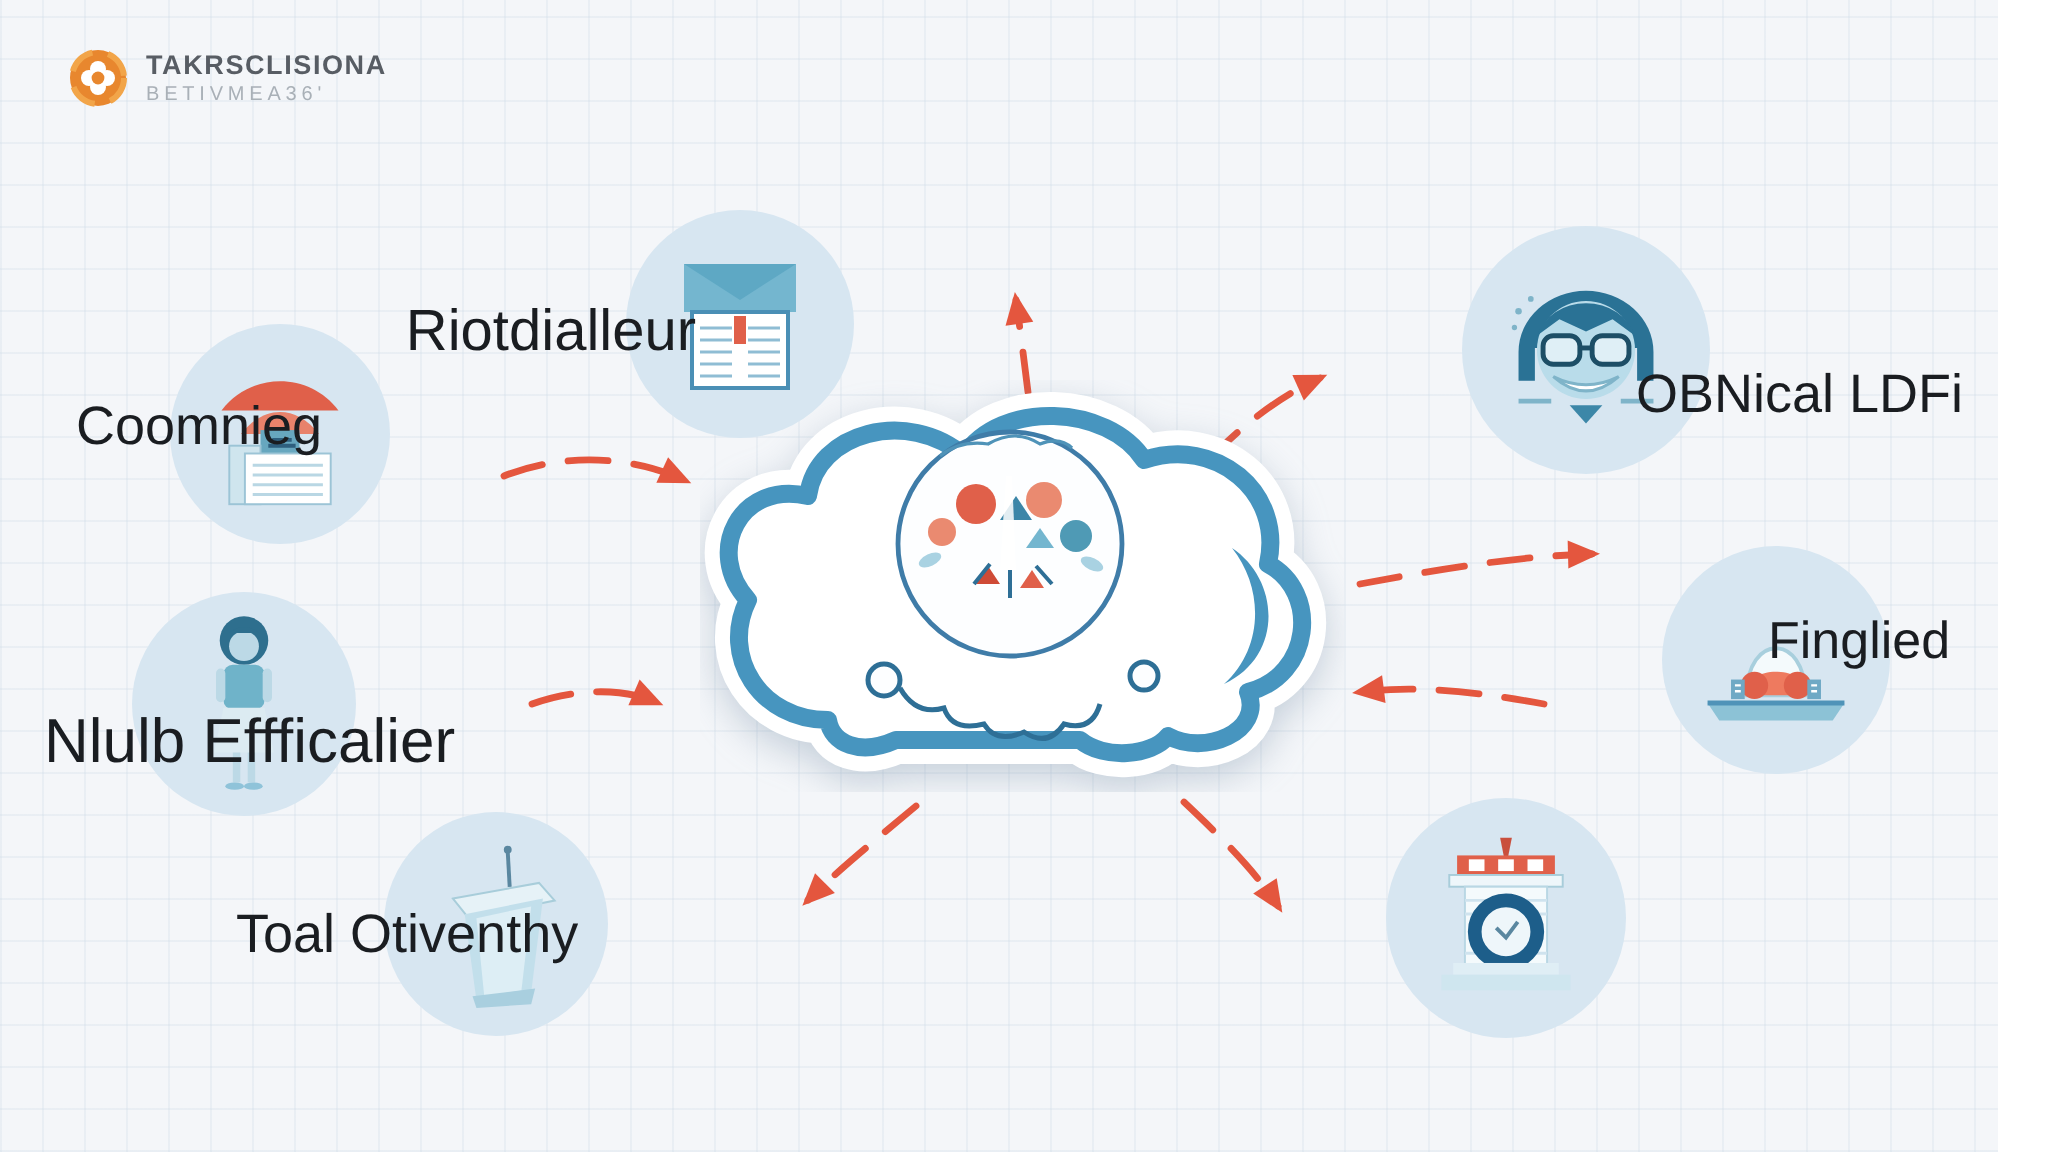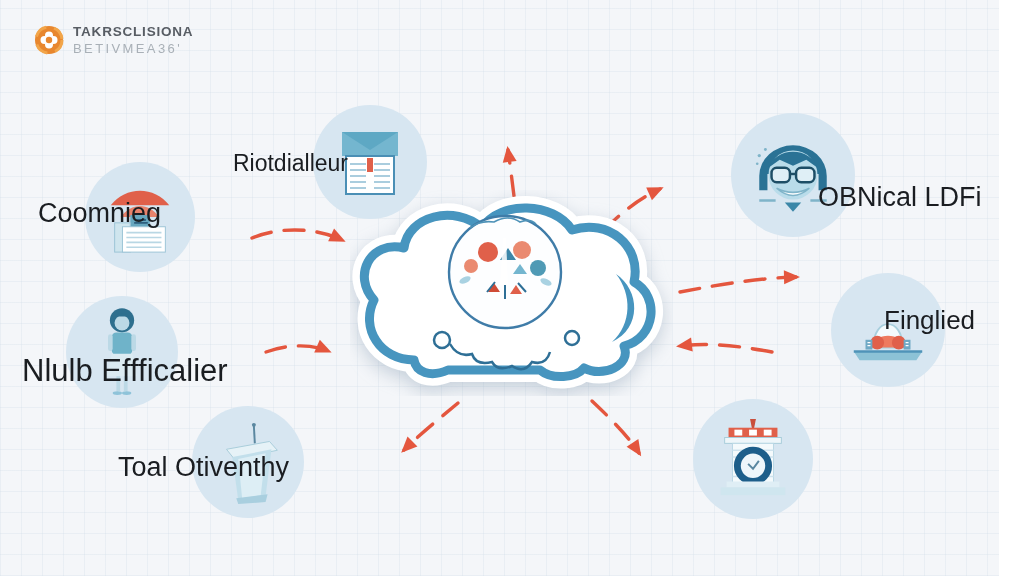--- a/index.html
+++ b/index.html
@@ -8,21 +8,21 @@
     position:relative; width:999px; height:576px; overflow:hidden;
     background-color:#f4f6f9;
     background-image:
       repeating-linear-gradient(0deg, rgba(205,218,230,.28) 0 1px, transparent 1px 21px),
       repeating-linear-gradient(90deg, rgba(205,218,230,.28) 0 1px, transparent 1px 21px);
   }
   
   .logo-wrap{ position:absolute; left:34px; top:24px; display:flex; align-items:center; gap:9px; }
   .logo-badge{ width:30px; height:30px; }
   .logo-text .name{ font-size:13.5px; font-weight:700; color:#585d64; letter-spacing:.8px; }
-  .logo-text .tag{ font-size:13px; color:#a9b0b7; letter-spacing:2.4px; margin-top:2px; }
+  .logo-text .tag{ font-size:10px; color:#a9b0b7; letter-spacing:2.4px; margin-top:2px; }
   .page-title{
     position:absolute; left:0; top:22px; width:100%; text-align:center;
     font-size:29px; font-weight:700; color:#15181c; letter-spacing:.3px;
   }
   
   .node-circle{ position:absolute; border-radius:50%; background:#d7e6f1;
     display:flex; align-items:center; justify-content:center; }
   .node-label{ position:absolute; color:#1a1d21; font-weight:500; white-space:nowrap; z-index:5; }
   
   .overlay{ position:absolute; left:0; top:0; pointer-events:none; }
@@ -109,21 +109,21 @@
       <path d="M12,10 h56 v24 h-56 z" fill="#74b6cf"></path>
       <path d="M12,10 L40,28 L68,10 Z" fill="#5ea8c4"></path>
       <path d="M16,34 h48 v38 h-48 z" fill="#ffffff" stroke="#4a8fb5" stroke-width="2" rx="3"></path>
       <g stroke="#8fbdd4" stroke-width="1.4">
         <path d="M20,42 h16 M20,48 h16 M20,54 h16 M20,60 h16 M20,66 h16"></path>
         <path d="M44,42 h16 M44,48 h16 M44,54 h16 M44,60 h16 M44,66 h16"></path>
       </g>
       <rect x="37" y="36" width="6" height="14" fill="#e0604a"></rect>
     </svg>
   </div>
-  <div class="node-label" style="left:200px; top:150px; width:148px; font-size:23px; text-align:right;">Riotdialleur</div>
+  <div class="node-label" style="left:200px; top:150px; width:148px; font-size:29px; text-align:right;">Riotdialleur</div>
 
   <div class="node-circle" style="left:85px; top:162px; width:110px; height:110px;">
     <svg width="78" height="80" viewBox="0 0 80 80">
       <path d="M10,28 C25,8 55,8 70,28 Z" fill="#e0604a"></path>
       <path d="M20,40 C32,25 48,25 60,40 Z" fill="#e8826b"></path>
       <rect x="30" y="38" width="20" height="16" fill="#67a7bf"></rect>
       <rect x="14" y="46" width="16" height="30" fill="#cfe5ee" stroke="#9cc4d6"></rect>
       <rect x="22" y="50" width="44" height="26" fill="#ffffff" stroke="#9cc4d6"></rect>
       <g stroke="#b9d7e4" stroke-width="1.6">
         <path d="M26,56 h36 M26,61 h36 M26,66 h36 M26,71 h36"></path>

